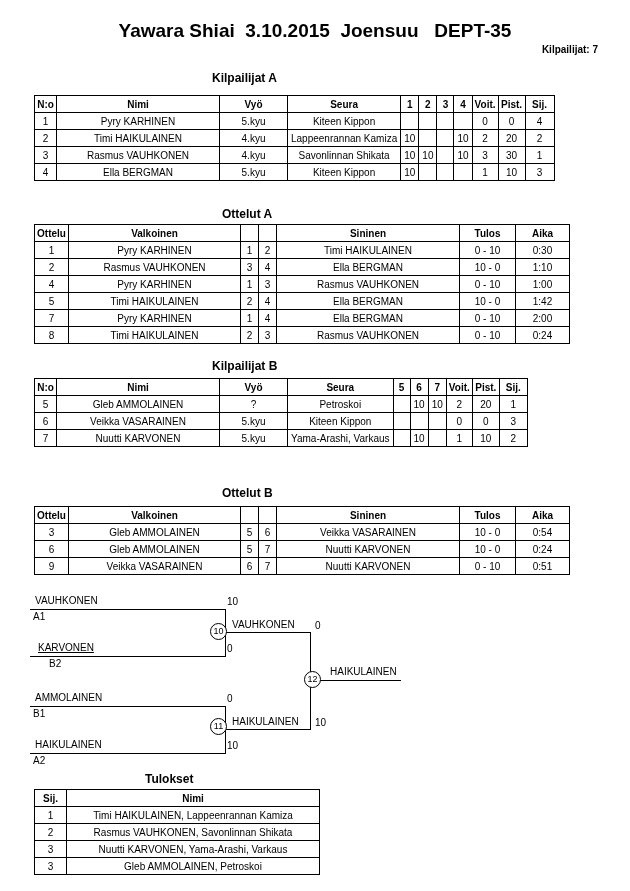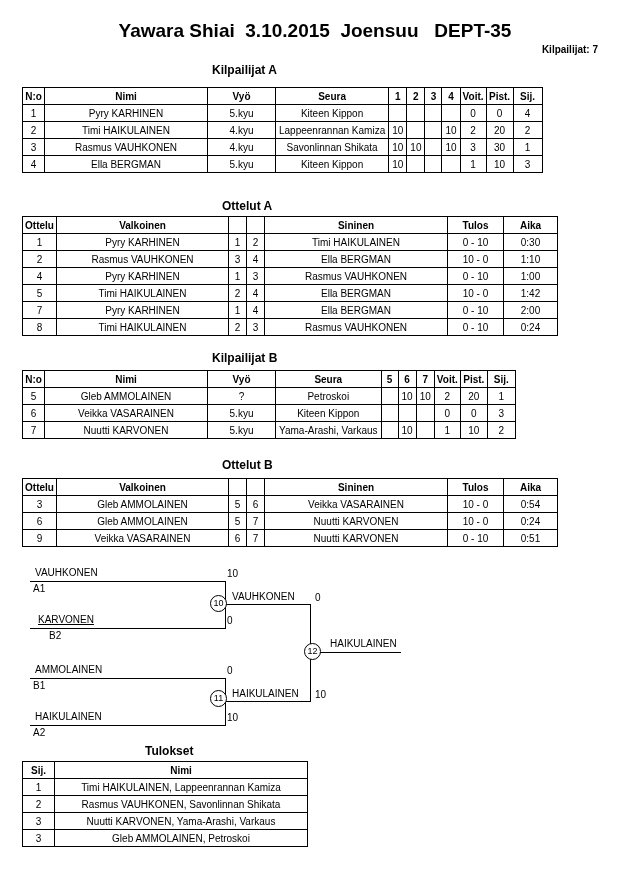--- a/index.html
+++ b/index.html
@@ -3,26 +3,26 @@
 <meta charset="utf-8">
 <style>
   html,body{margin:0;padding:0;}
   body{
     width:630px;height:891px;background:#fff;color:#000;
     font-family:"Liberation Sans",sans-serif;position:relative;overflow:hidden;
   }
   .title{margin:20px 0 0 0;text-align:center;font-size:19px;font-weight:bold;white-space:pre;}
   .competitors{margin-top:2px;text-align:right;padding-right:32px;font-size:10px;font-weight:bold;}
   .sec-heading{font-size:12px;font-weight:bold;}
-  #h-a{margin:8px 0 10px 212px;}
+  #h-a{margin:16px 0 10px 212px;}
   #h-oa{margin:26px 0 3px 222px;}
   #h-b{margin:15px 0 5px 212px;}
-  #h-ob{margin:19px 0 6px 222px;}
+  #h-ob{margin:39px 0 6px 222px;}
   #h-t{margin:0 0 3px 145px;}
-  table{border-collapse:collapse;table-layout:fixed;margin-left:22px;}
+  table{border-collapse:collapse;table-layout:fixed;margin-left:34px;}
   #t-t{margin-top:3px;}
   th,td{
     border:1px solid #000;font-size:10px;height:17px;box-sizing:border-box;
     overflow:hidden;white-space:nowrap;padding:0 3px;
   }
   th{font-weight:bold;text-align:center;padding:0 1px;}
   td.c{text-align:center;}
   td.l{text-align:center;}
   .bracket{position:relative;height:183px;margin-top:14px;font-size:10px;}
   .bk-label{position:absolute;white-space:nowrap;}

